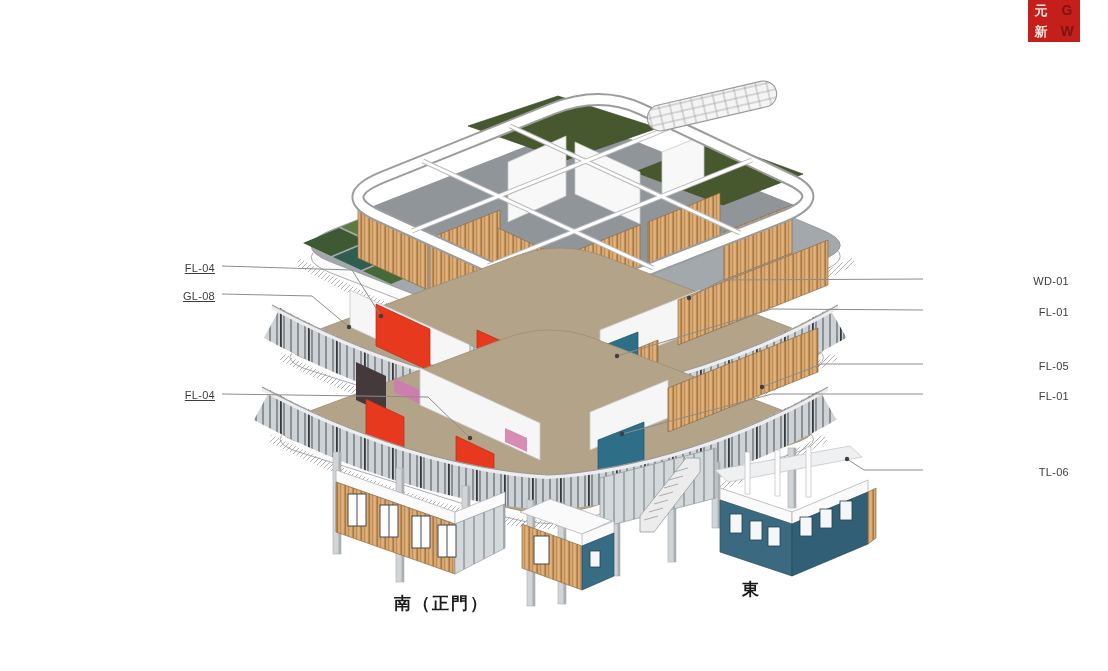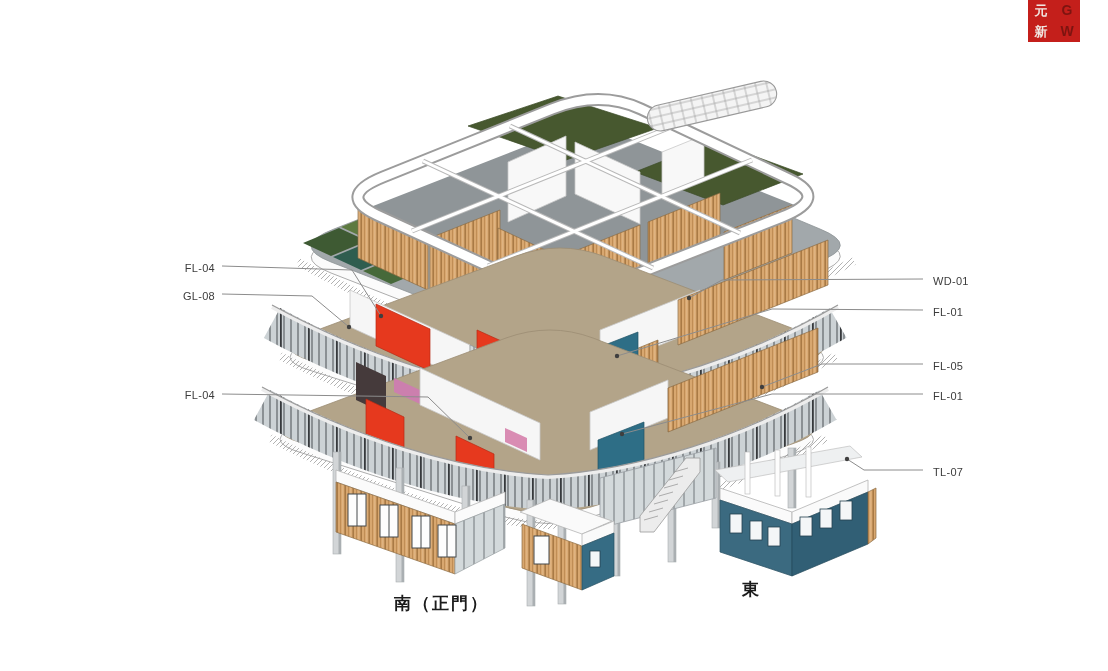--- a/index.html
+++ b/index.html
@@ -1,21 +1,21 @@
 <!DOCTYPE html>
 <html><head>
 <meta charset="utf-8">
 <style>
   html,body{margin:0;padding:0;background:#ffffff;}
   #stage{position:relative;width:1108px;height:671px;background:#ffffff;overflow:hidden;
          font-family:"Liberation Sans",sans-serif;}
   #drawing{position:absolute;left:0;top:0;}
   .callout{position:absolute;font-size:11px;color:#3c3c3c;letter-spacing:.3px;line-height:14px;}
-  .callout.left{left:130px;width:85px;text-align:right;}
-  .callout.right{left:933px;width:80px;text-align:left;}
+  .callout.left{left:130px;width:85px;text-align:right;text-decoration:underline;}
+  .callout.right{left:989px;width:80px;text-align:right;}
   .direction{position:absolute;font-family:"Liberation Serif","DejaVu Serif",serif;
              font-weight:bold;font-size:17px;color:#1b1b1b;letter-spacing:2px;}
   #logo{position:absolute;left:1028px;top:0;width:52px;height:42px;background:#c41f1b;
         display:grid;grid-template-columns:1fr 1fr;grid-template-rows:1fr 1fr;
         align-items:center;justify-items:center;font-weight:bold;font-size:13px;line-height:13px;}
   #logo .cjk{color:#f0e7e2;font-family:"DejaVu Sans",sans-serif;}
   #logo .latin{color:#7d1410;font-family:"Liberation Sans",sans-serif;font-size:14px;}
 </style>
 </head>
 <body>
@@ -276,21 +276,21 @@
   </svg>
 
   <div class="callout left" style="top:261px">FL-04</div>
   <div class="callout left" style="top:289px">GL-08</div>
   <div class="callout left" style="top:388px">FL-04</div>
 
   <div class="callout right" style="top:274px">WD-01</div>
   <div class="callout right" style="top:305px">FL-01</div>
   <div class="callout right" style="top:359px">FL-05</div>
   <div class="callout right" style="top:389px">FL-01</div>
-  <div class="callout right" style="top:465px">TL-07</div>
+  <div class="callout right" style="top:465px">TL-06</div>
 
   <div class="direction" style="left:394px;top:592px">南（正門）</div>
   <div class="direction" style="left:742px;top:578px">東</div>
 
   <div id="logo">
     <span class="cjk">元</span>
     <span class="latin">G</span>
     <span class="cjk">新</span>
     <span class="latin">W</span>
   </div>

